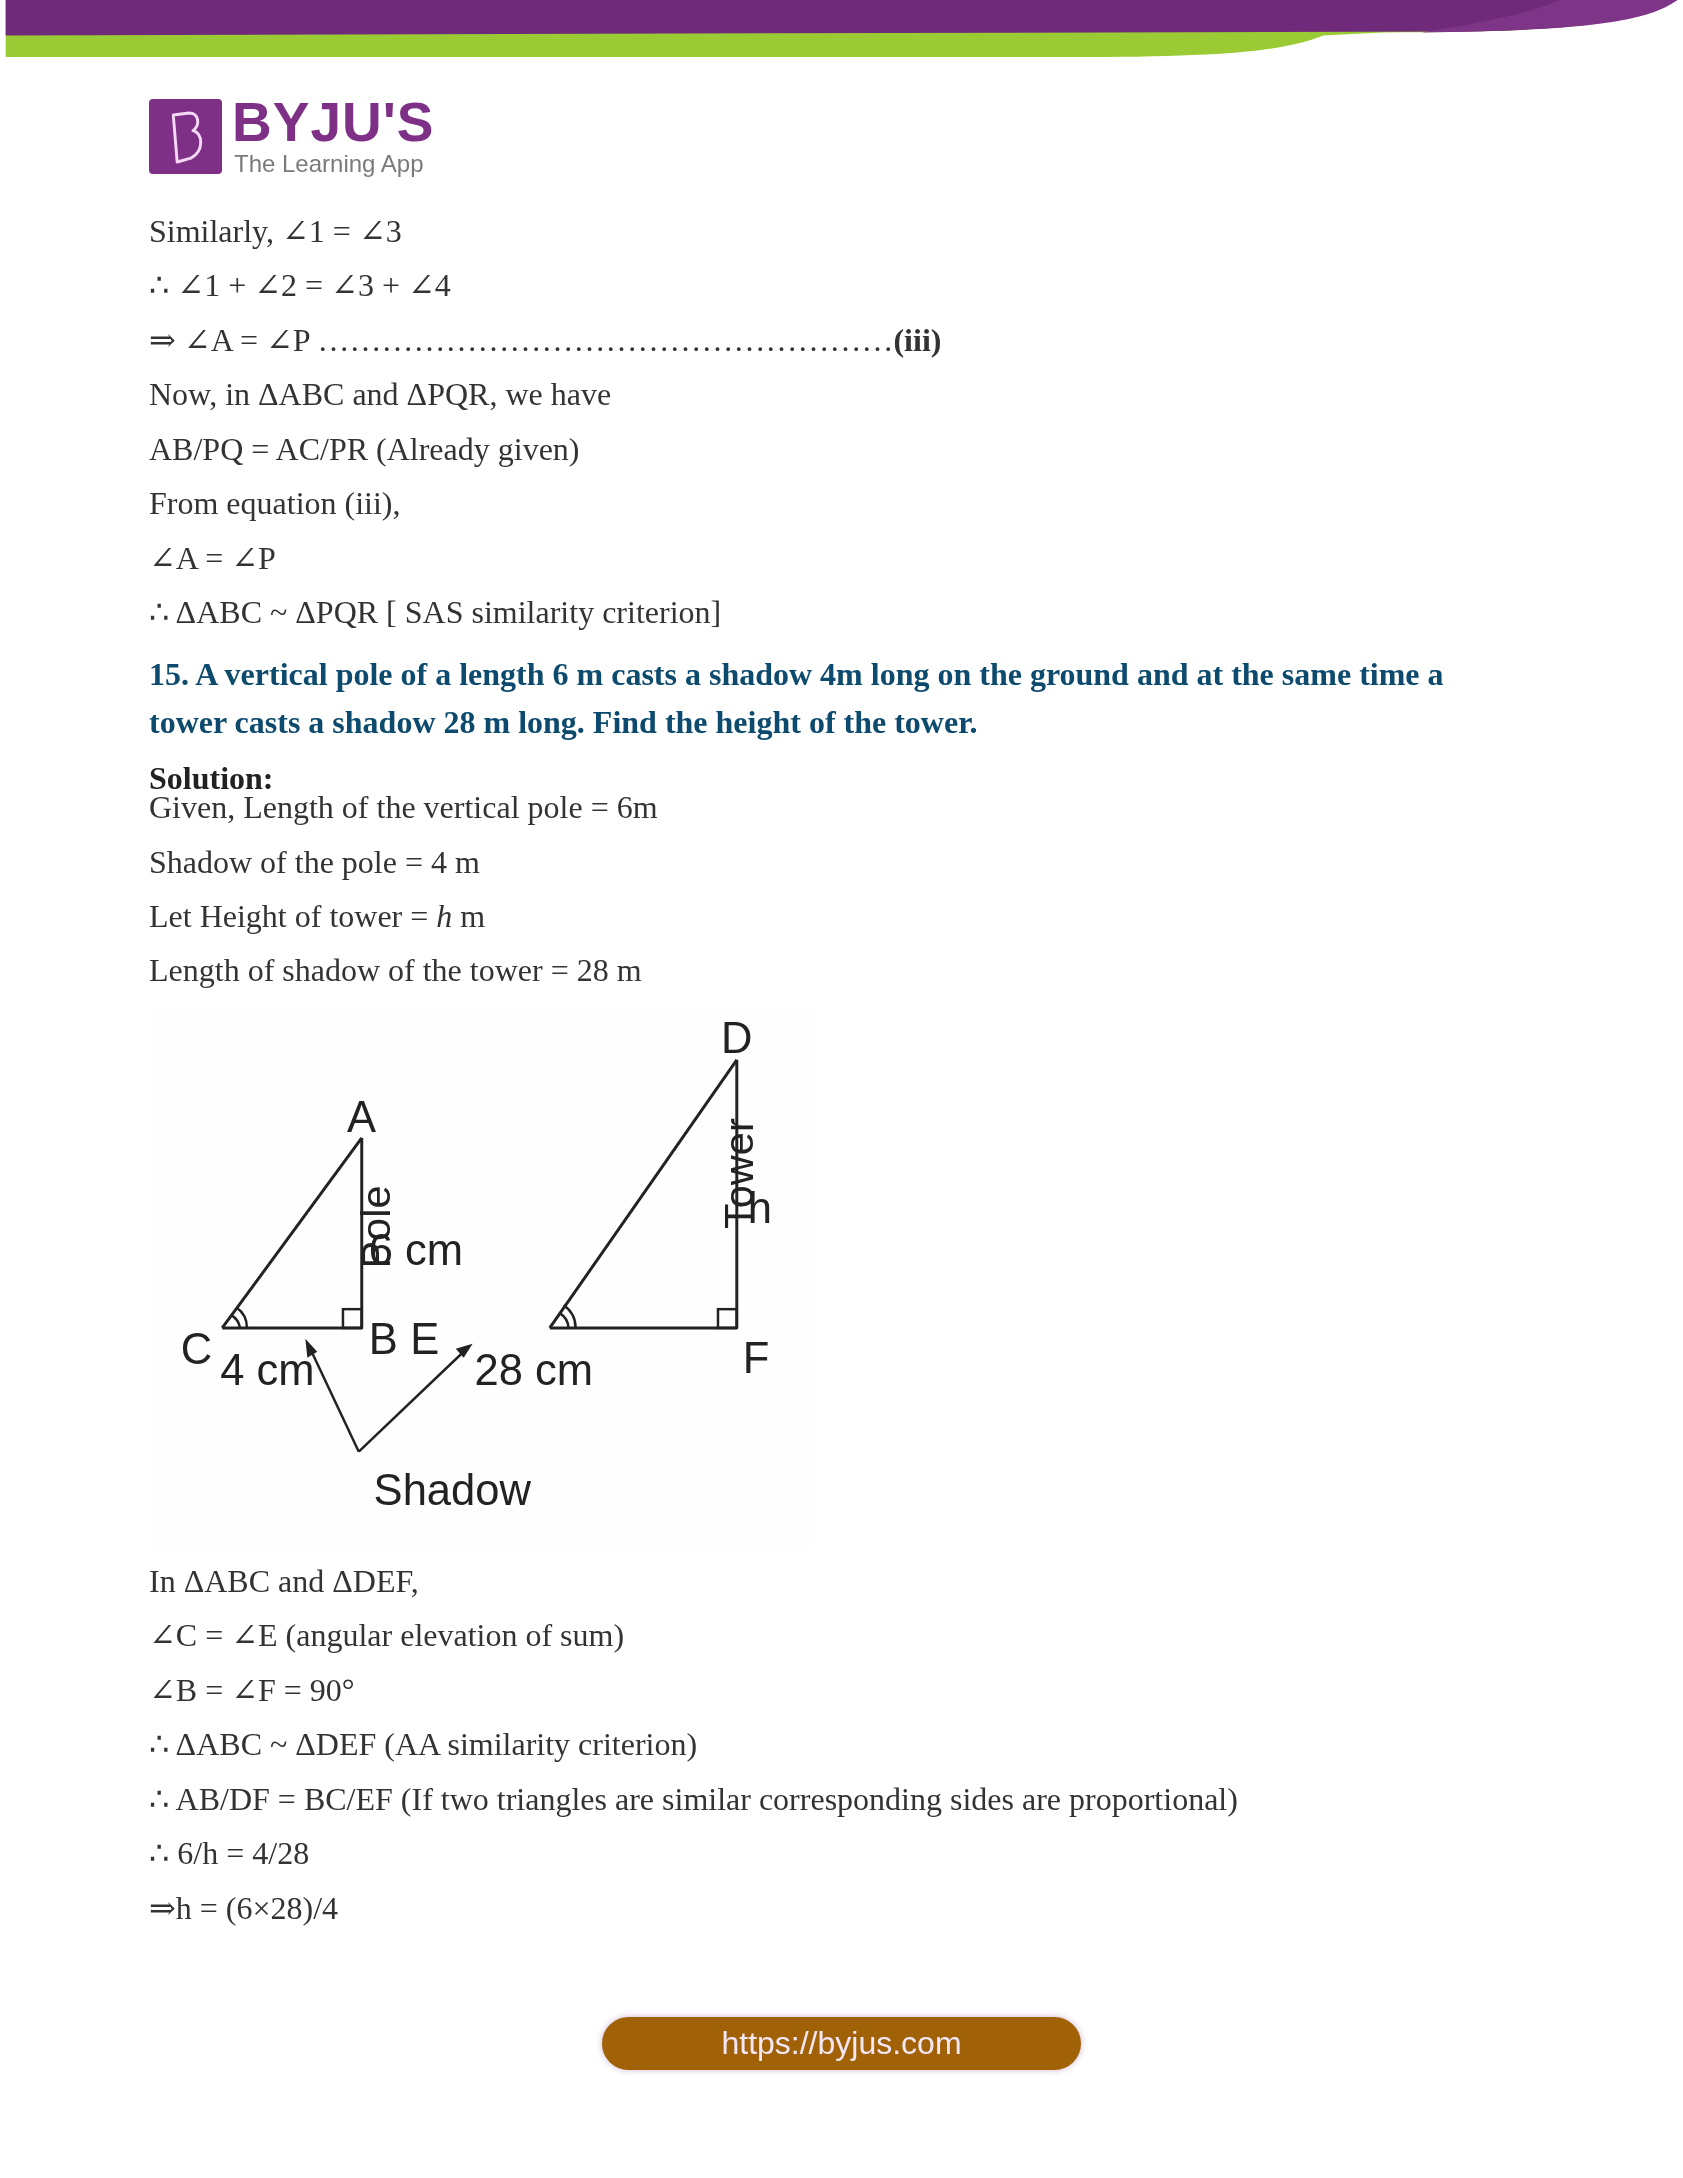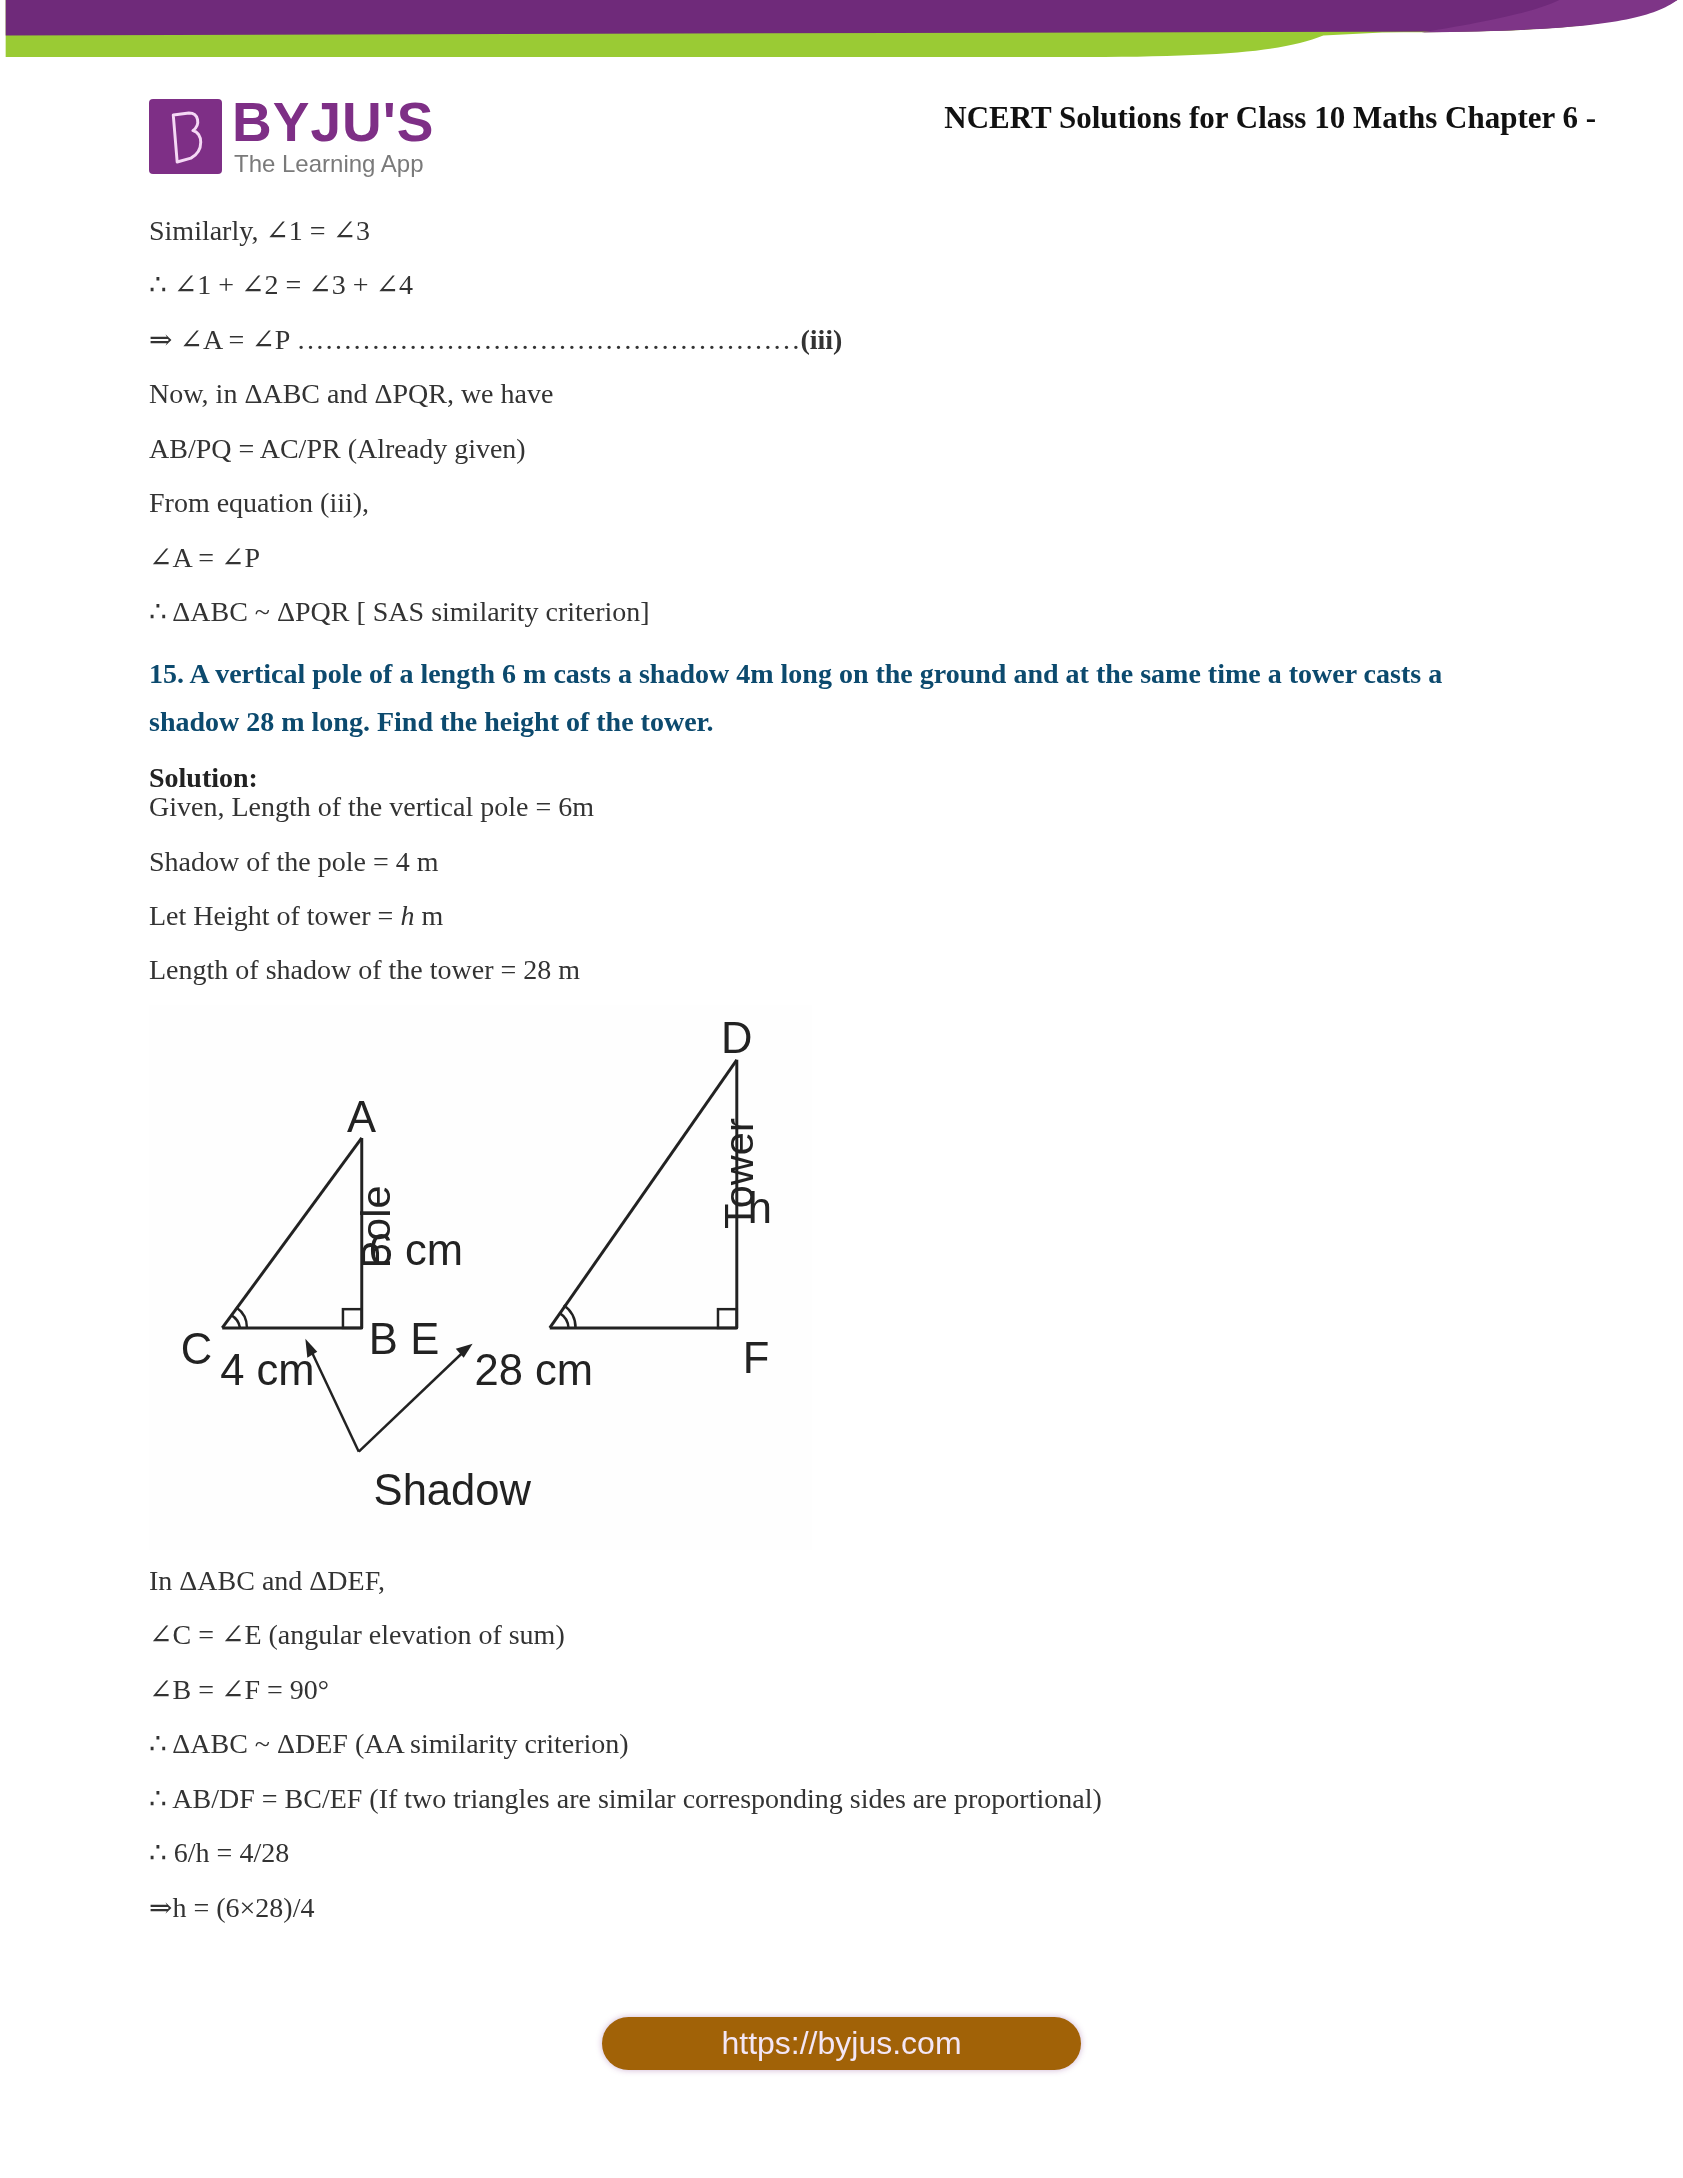--- a/index.html
+++ b/index.html
@@ -9,21 +9,21 @@
   .logo { position:absolute; left:149px; top:97px; width:283px; height:81px; }
   .logo-box { position:absolute; left:0; top:2px; width:73px; height:75px; background:#7e2f86; border-radius:4px; }
   .logo-b { position:absolute; left:18px; top:12px; width:40px; height:53px; }
   .logo-word { position:absolute; left:83px; top:-4px; font-family:"Liberation Sans","DejaVu Sans",sans-serif;
                font-weight:bold; font-size:55px; color:#7e2f86; letter-spacing:1px; line-height:59px; }
   .logo-tag { position:absolute; left:85px; top:53px; font-family:"Liberation Sans","DejaVu Sans",sans-serif;
               font-size:24px; color:#7a7a7a; line-height:28px; }
   .header-title { position:absolute; right:87px; top:99px; width:792px; text-align:right;
                   font-weight:bold; font-size:31px; line-height:37px; color:#111; }
   .content { position:absolute; left:149px; top:208px; width:1386px; }
-  .line { position:absolute; left:0; font-size:28px; line-height:34px; white-space:nowrap; color:#333; }
+  .line { position:absolute; left:0; font-size:32px; line-height:34px; white-space:nowrap; color:#333; }
   .q { font-weight:bold; color:#0c4a6e; white-space:normal; width:1366px; line-height:48px; }
   .bold { font-weight:bold;margin-top:25px; }
   .figure { position:absolute; left:149px; top:1005px; width:663px; height:545px; background:#fefefe; }
   .footer-pill { position:absolute; left:602px; top:2017px; width:479px; height:53px; background:#a16207;
                  border-radius:27px; text-align:center; box-shadow:0 0 6px rgba(116,36,127,0.35); }
   .footer-pill span { font-family:"Liberation Sans","DejaVu Sans",sans-serif; font-size:32px; line-height:53px; color:#f3e6f5; }
 </style>
 </head>
 <body>
 
@@ -37,21 +37,20 @@
   <div class="logo-box">
     <svg class="logo-b" viewBox="0 0 40 54">
       <path d="M6 4 L22 2 C32 2 34 14 26 20 C36 22 38 40 24 48 L10 52 Z" fill="none" stroke="#f5d8f5" stroke-width="3" stroke-linejoin="round"></path>
     </svg>
   </div>
   <div class="logo-word">BYJU'S</div>
   <div class="logo-tag">The Learning App</div>
 </div>
 
 <div class="header-title">
-  <div>NCERT Solutions for Class 10 Maths Chapter 6 -</div>
 </div>
 
 <div class="content">
   <div class="line" style="top:6px">Similarly, ∠1 = ∠3</div>
   <div class="line" style="top:60px">∴ ∠1 + ∠2 = ∠3 + ∠4</div>
   <div class="line" style="top:115px"><span>⇒ ∠A = ∠P ………………………………………………</span><span class="bold">(iii)</span></div>
   <div class="line" style="top:169px">Now, in ΔABC and ΔPQR, we have</div>
   <div class="line" style="top:224px">AB/PQ = AC/PR (Already given)</div>
   <div class="line" style="top:278px">From equation (iii),</div>
   <div class="line" style="top:333px">∠A = ∠P</div>

